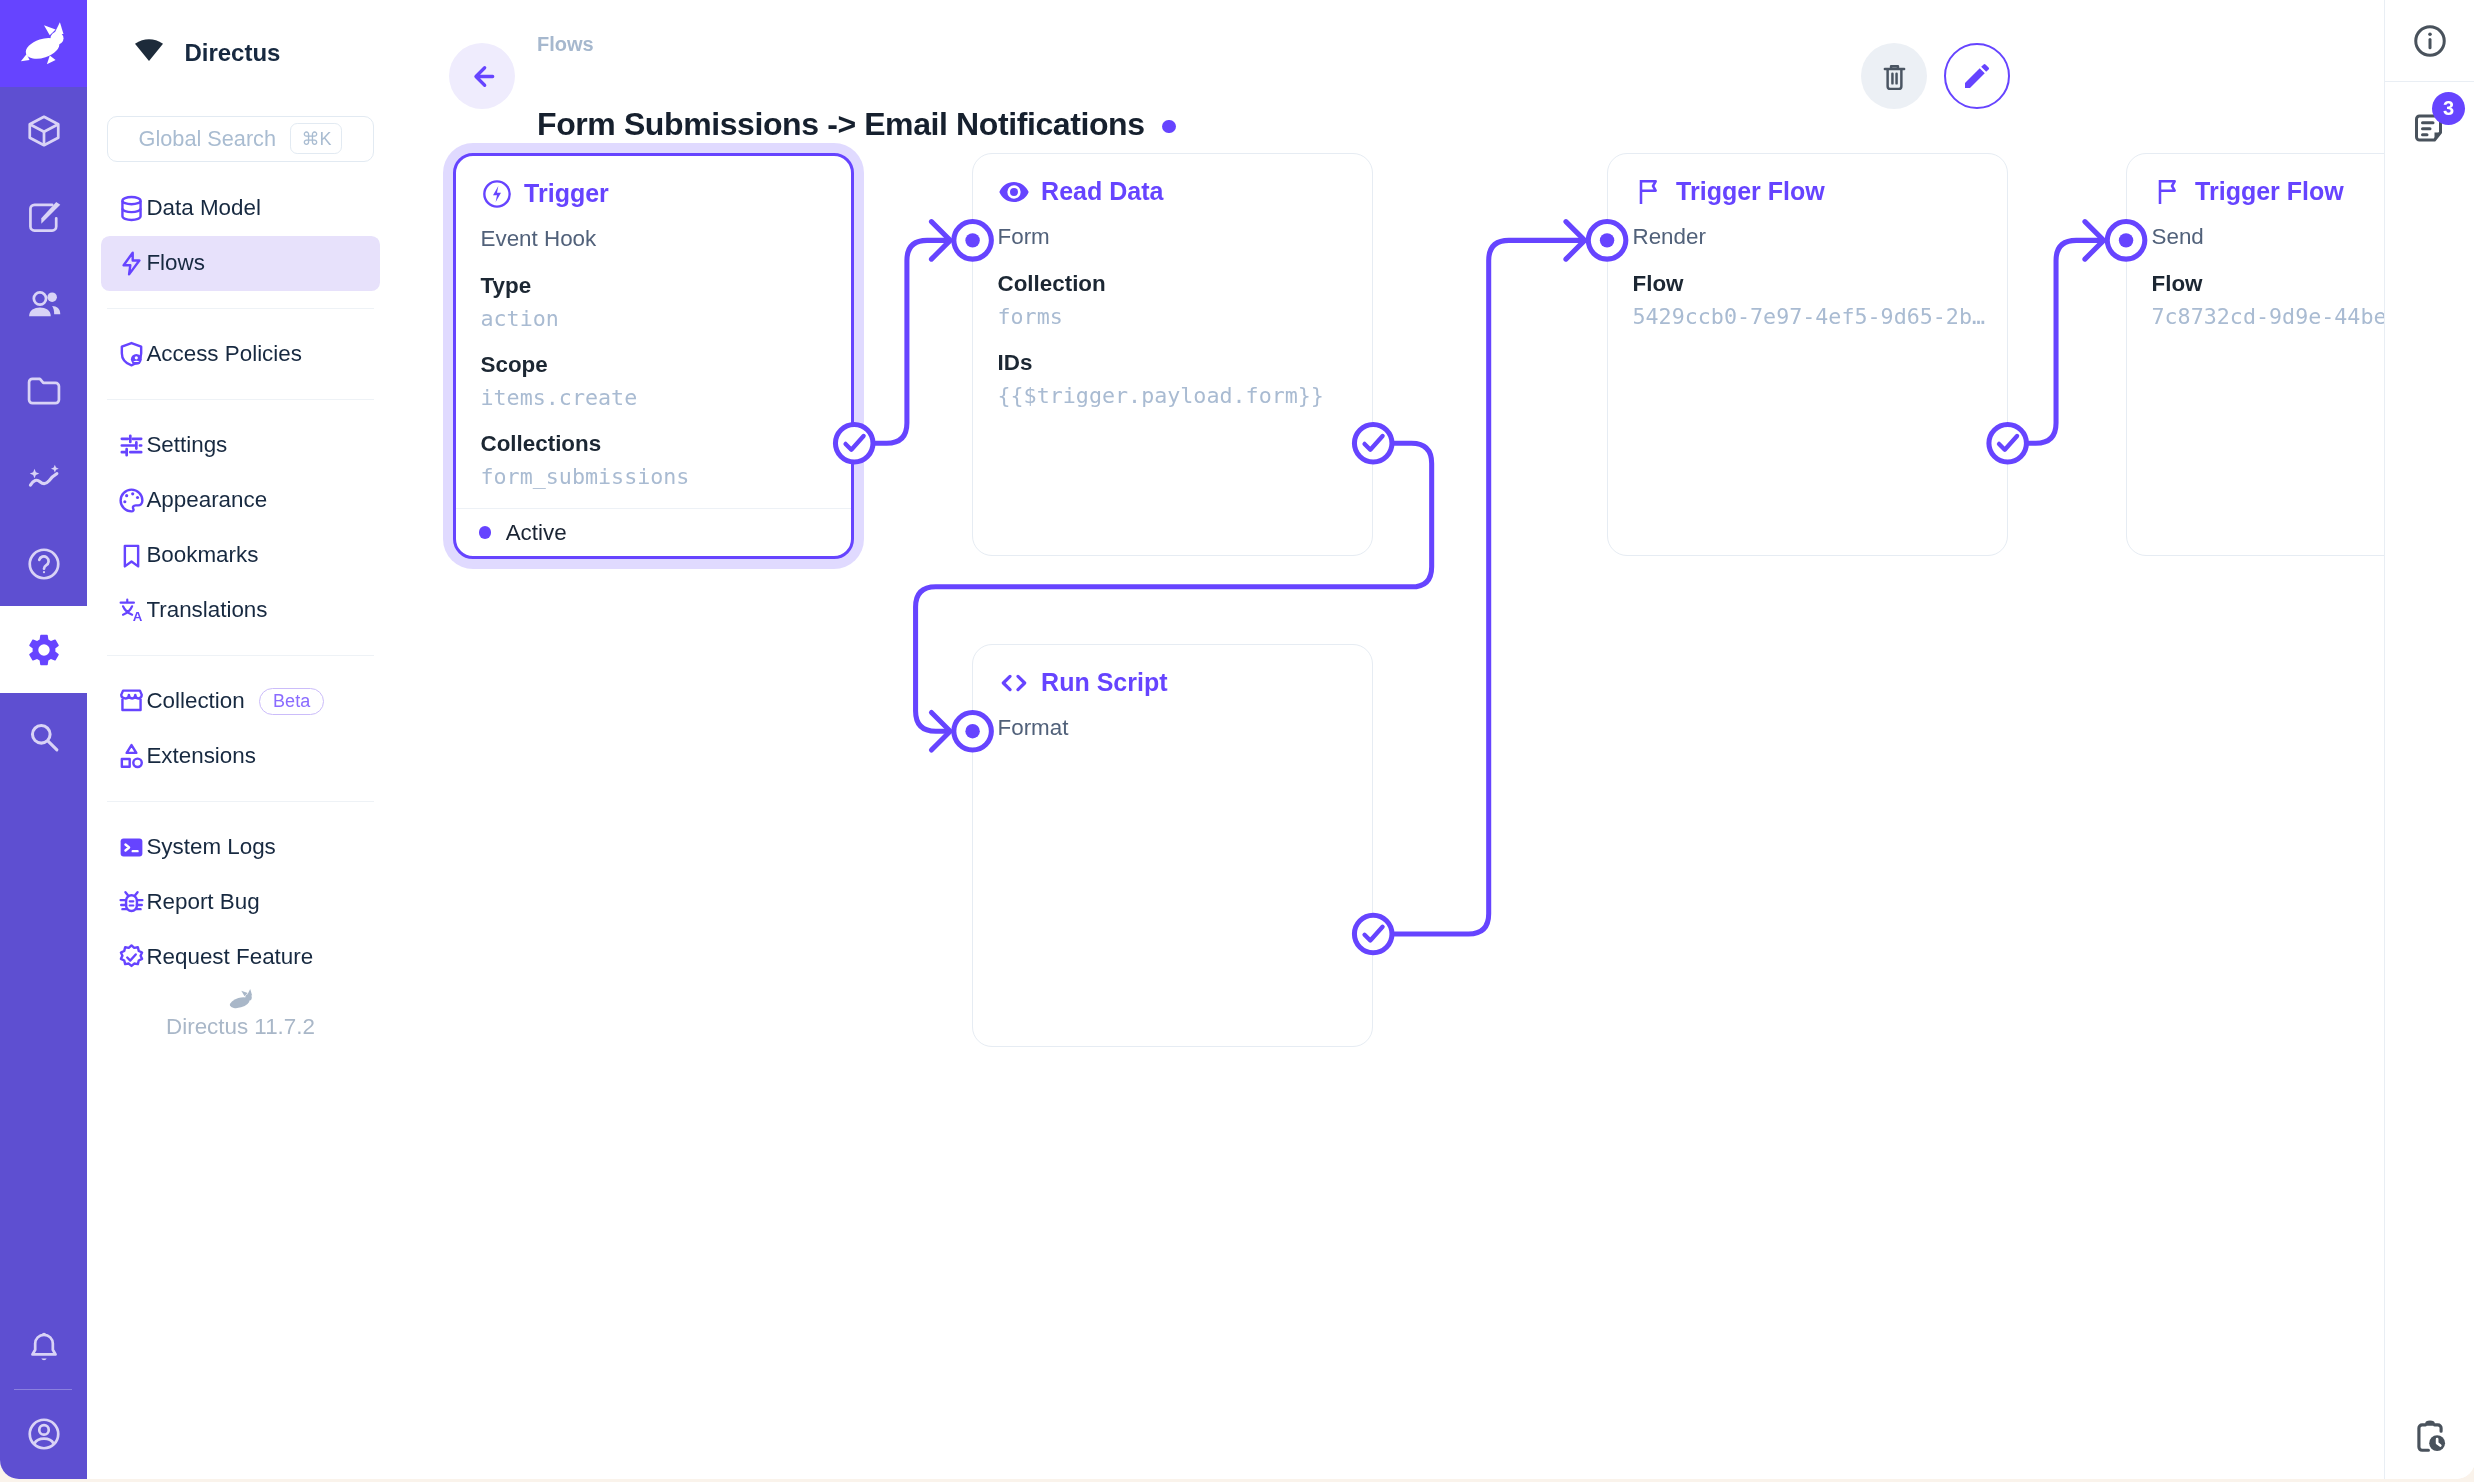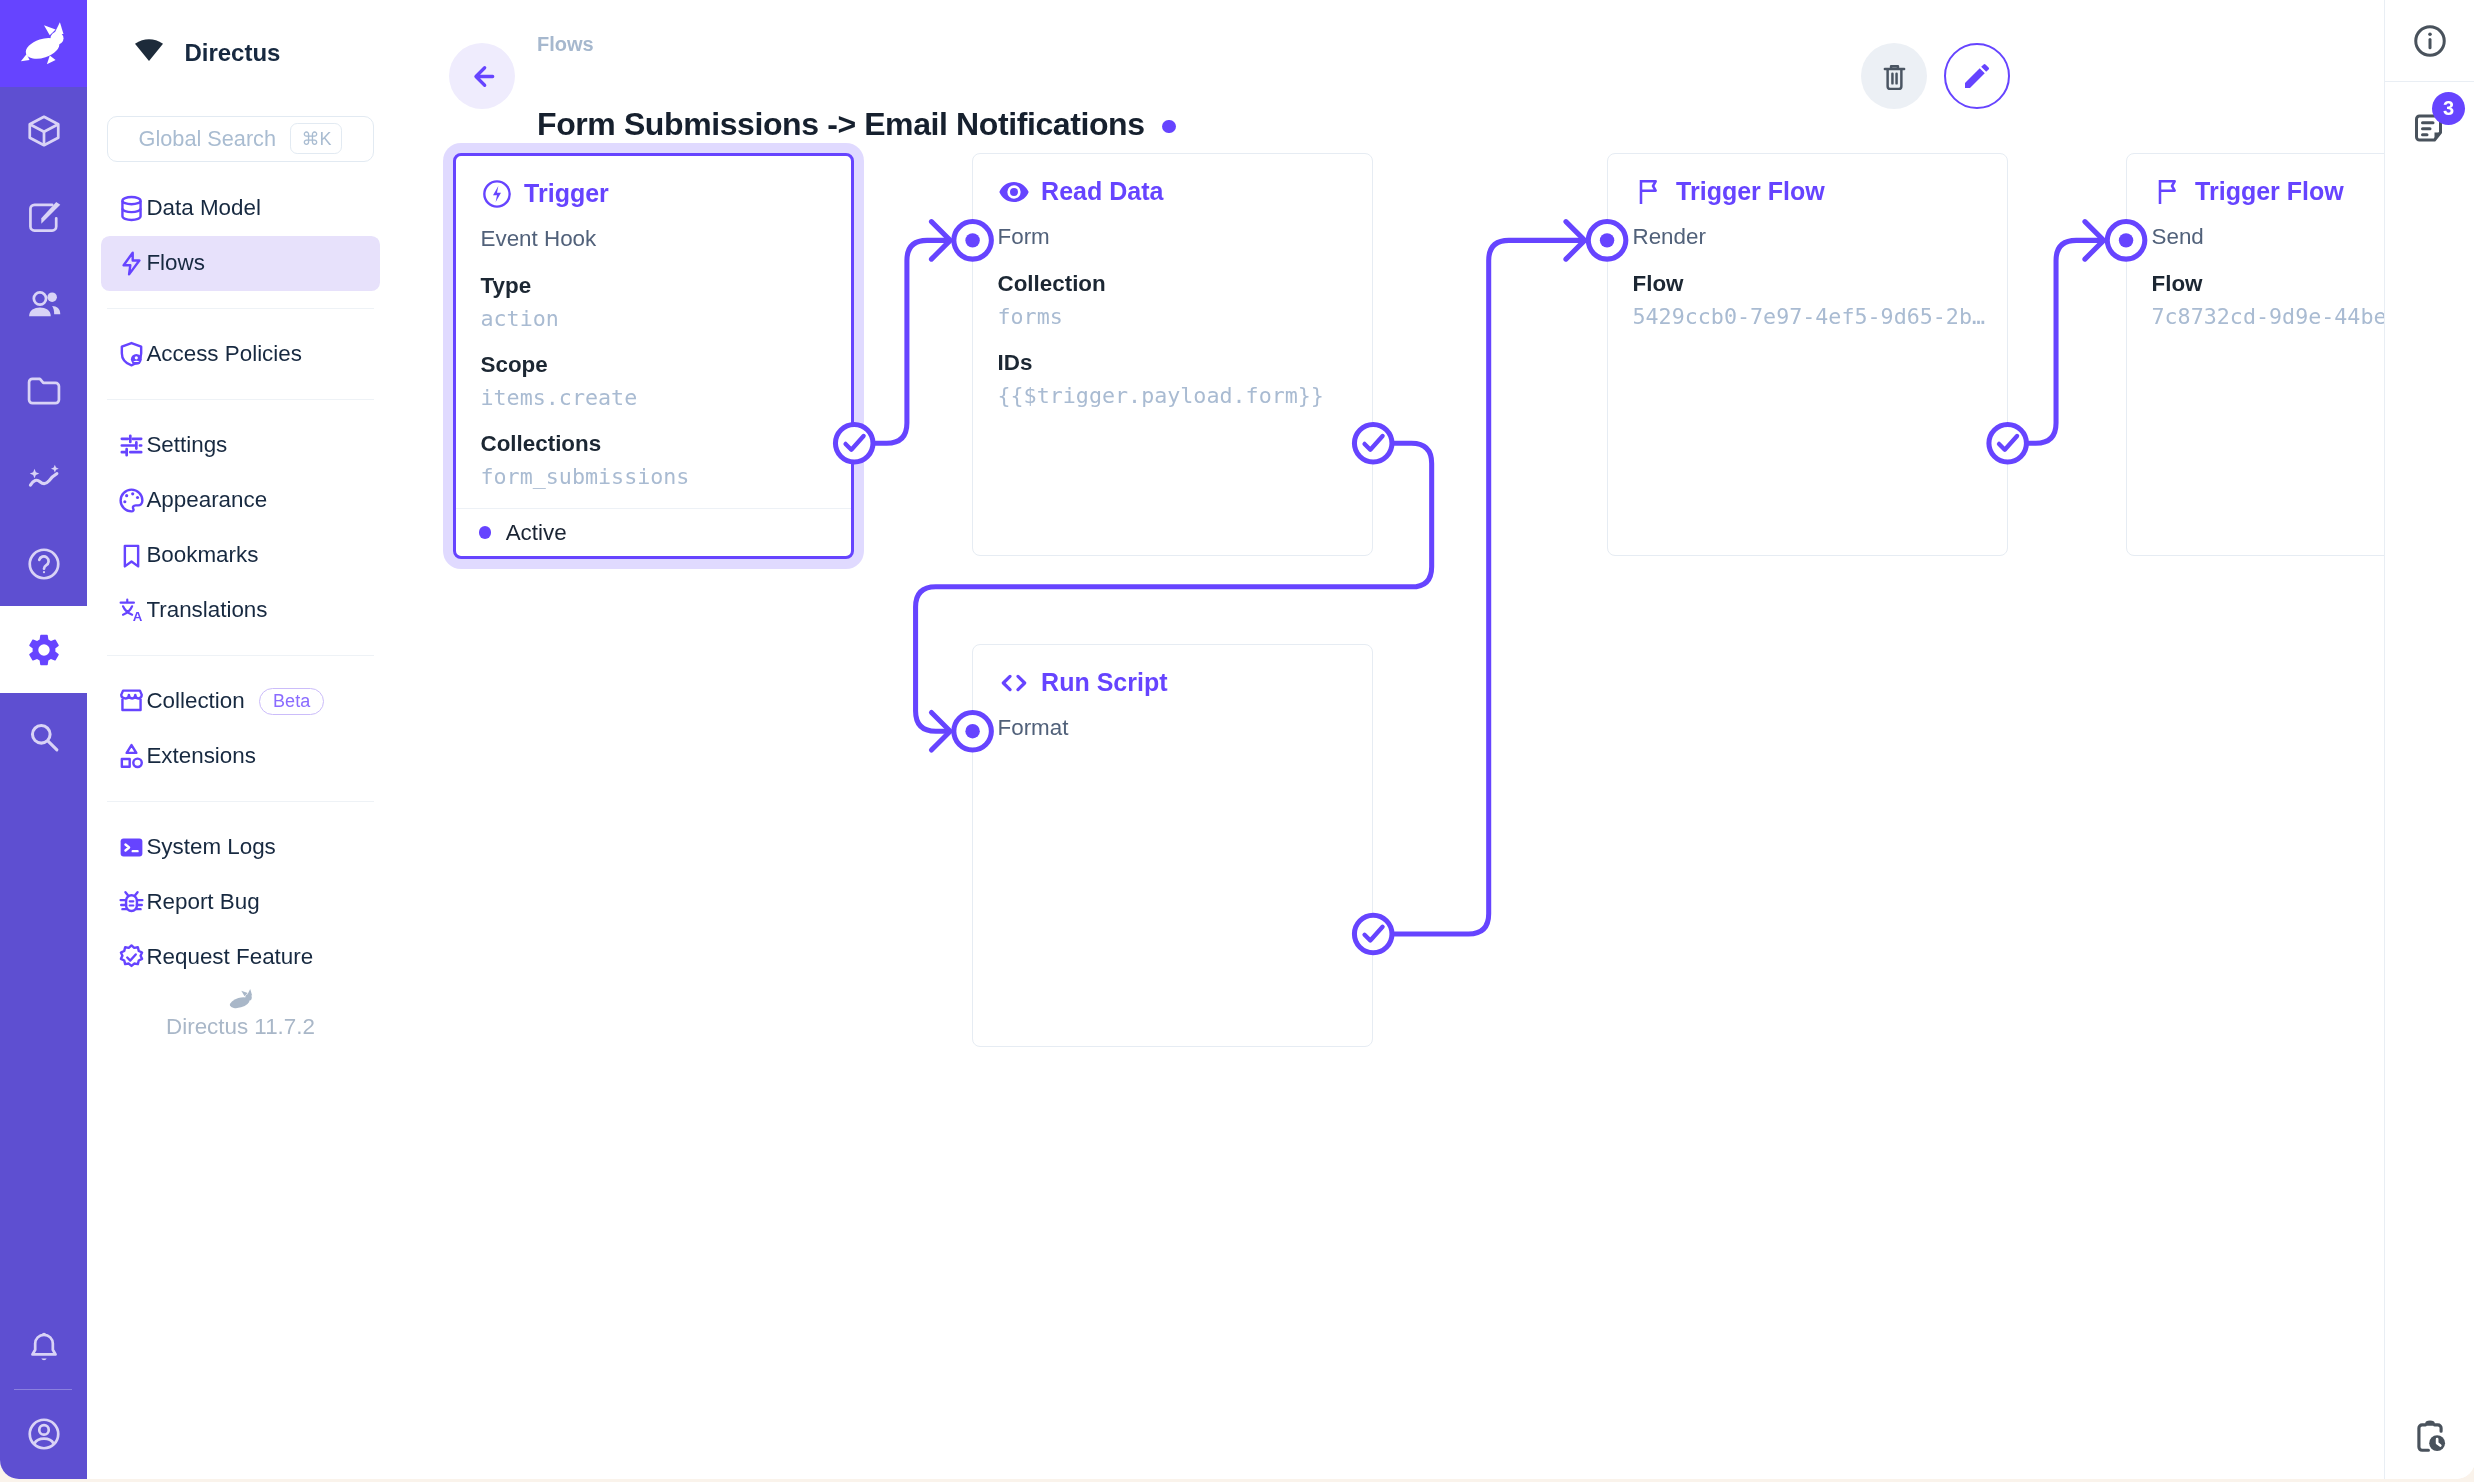--- a/index.html
+++ b/index.html
@@ -52,21 +52,21 @@
   .crumb { position:absolute; left:144px; top:33px; font-size:20px; font-weight:600; color:#A6B8CE; }
   .title-row { position:absolute; left:144px; top:58px; display:flex; align-items:center; gap:17.3px;margin-top:48px; }
   .page-title { font-size:32px; font-weight:700; color:#16202E; letter-spacing:-0.4px; }
   .title-dot { width:13.7px; height:13.7px; border-radius:50%; background:#6644FF; margin-top:4.3px; }
   .round-btn { position:absolute; top:43px; width:66px; height:66px; border-radius:50%;
                display:flex; align-items:center; justify-content:center; cursor:pointer; }
   .trash-btn { right:457px; background:#ECF0F5; color:#4A5562; }
   .edit-btn { right:374px; background:#fff; border:2.9px solid #6644FF; color:#6644FF; }
 
   
-  .card { position:absolute; width:401px; background:#fff; border:1.4px solid #E6ECF3; border-radius:8px;
+  .card { position:absolute; width:401px; background:#fff; border:1.4px solid #E6ECF3; border-radius:20px;
           padding:20px 24.5px; }
   .card.selected { border:3.6px solid #6644FF; box-shadow:0 0 0 10px rgba(102,68,255,.20); }
   .card-head { display:flex; align-items:center; gap:11.6px; color:#6644FF; font-size:25px; font-weight:700;
                height:35px; margin-bottom:11.6px; }
   .row-label { font-size:22.4px; color:#51617A; line-height:32px; }
   .f-name { font-size:22.4px; font-weight:700; color:#1C2733; margin-top:16px; line-height:30px; }
   .f-value { font-family:"DejaVu Sans Mono", monospace; font-size:21.7px; color:#A9BBD2; margin-top:3px;
              line-height:30px; white-space:nowrap; }
   .status-row { position:absolute; left:0; right:0; bottom:0; height:48px; border-top:1.4px solid #EDF1F6;
                 display:flex; align-items:center; gap:14.4px; padding:0 23px; font-size:22.4px; color:#1A2433; }

